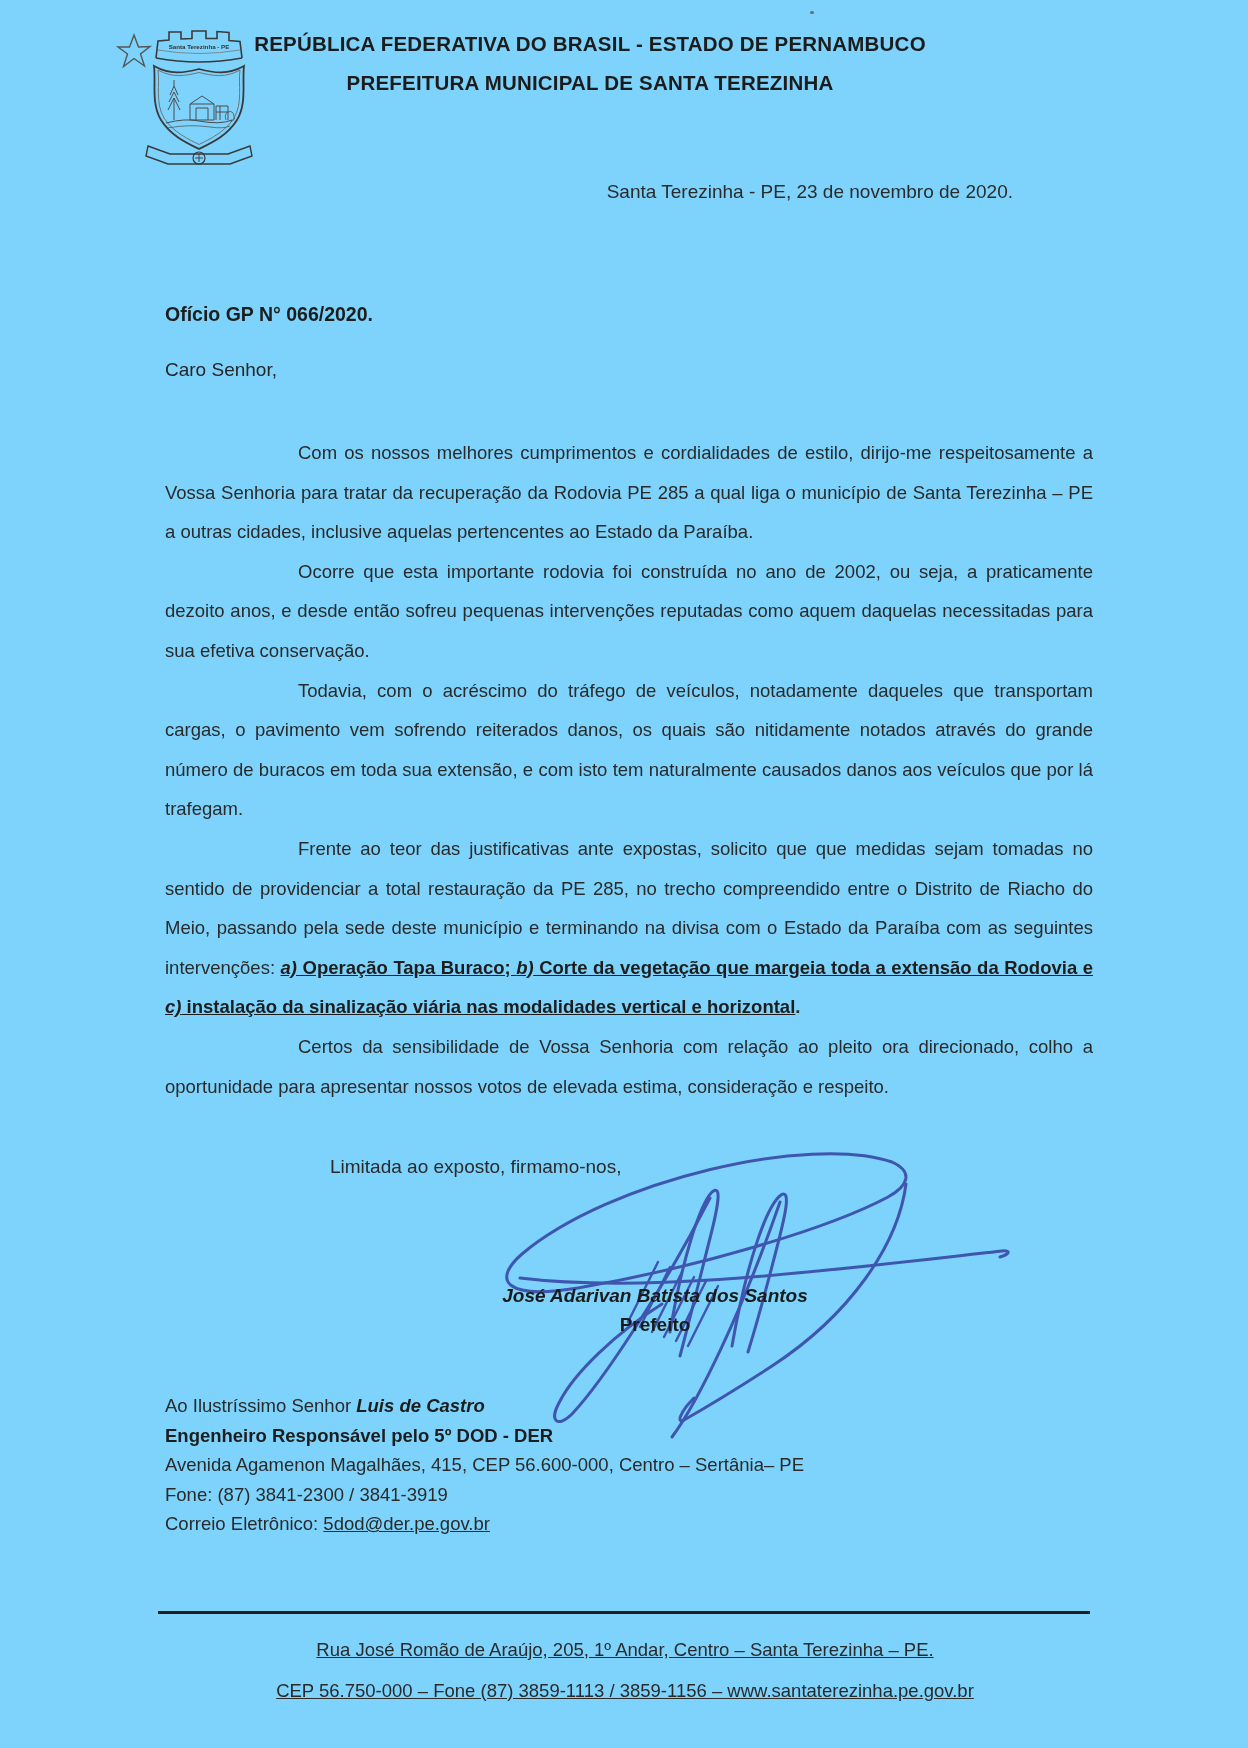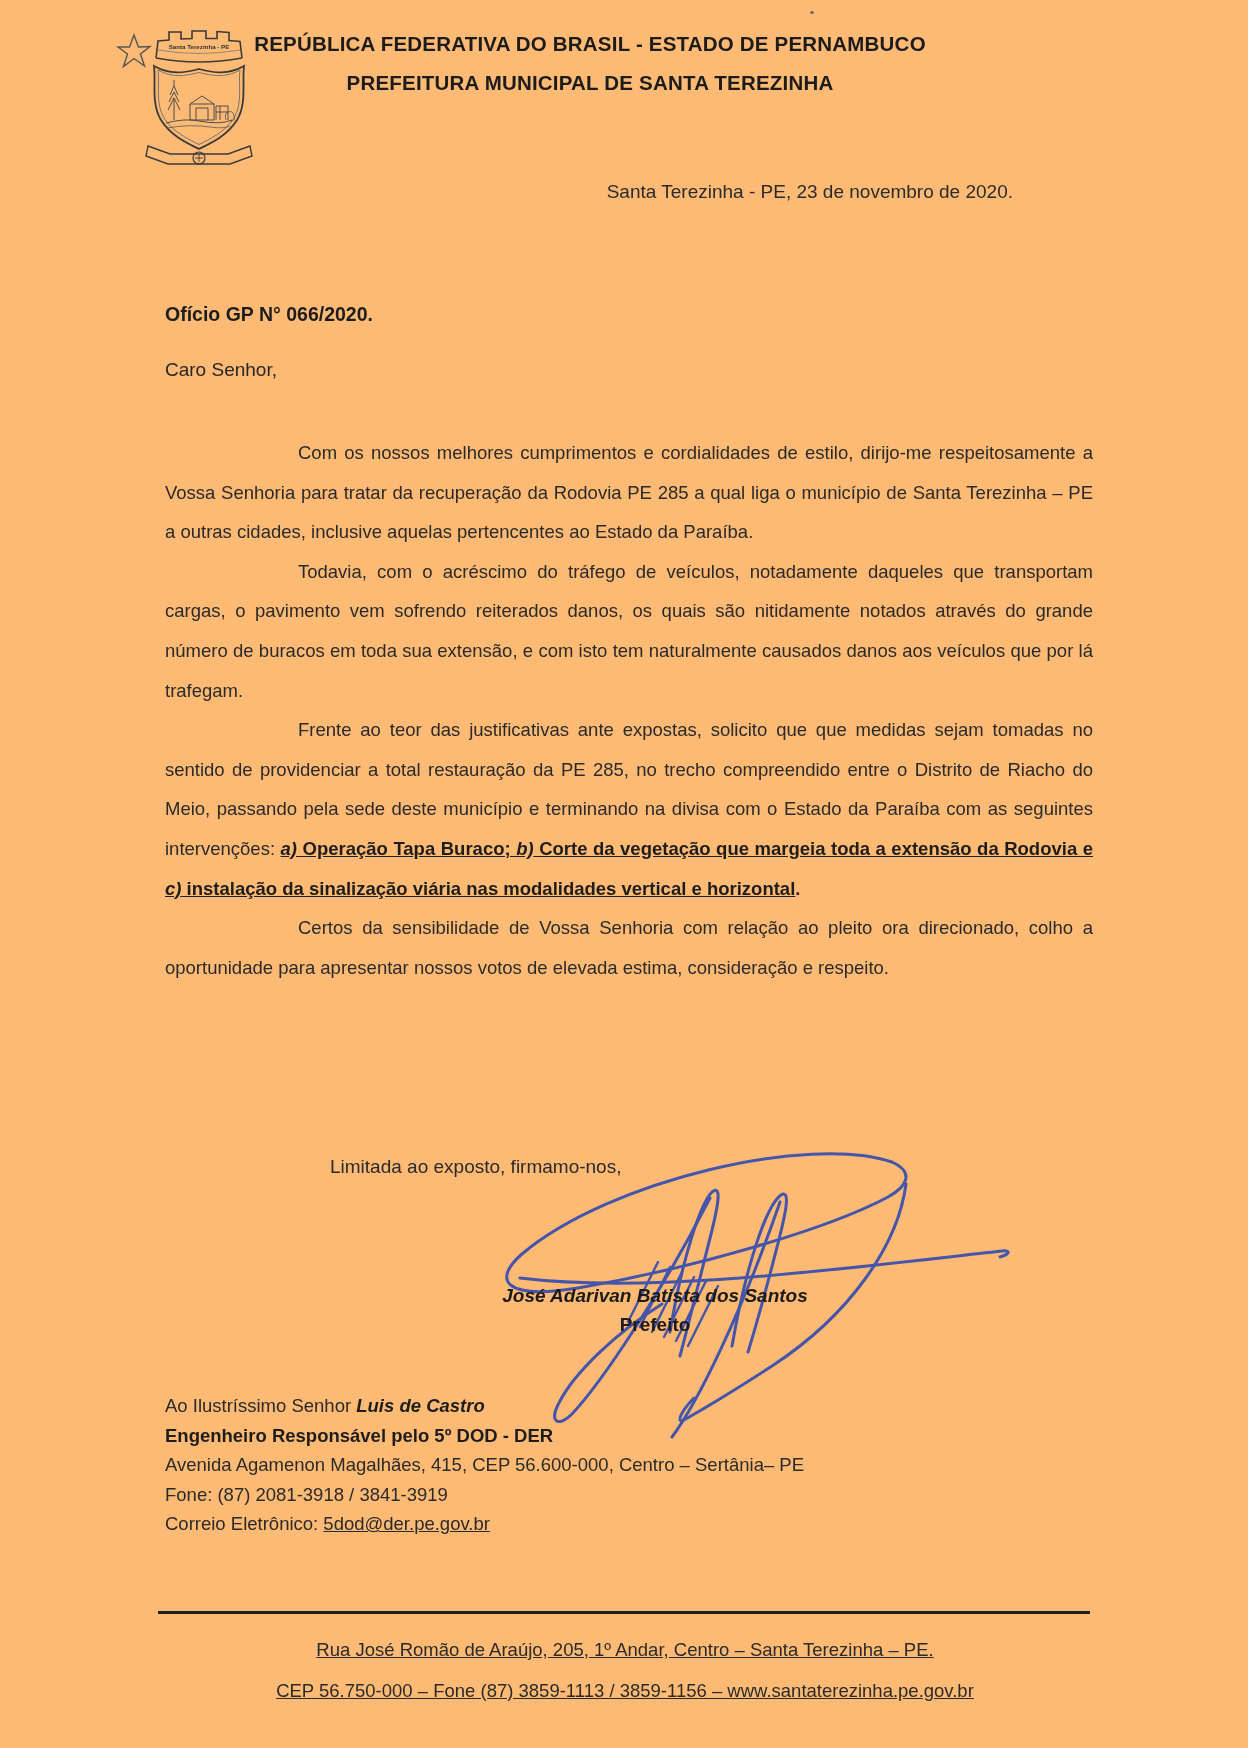--- a/index.html
+++ b/index.html
@@ -1,20 +1,20 @@
 <!DOCTYPE html>
 <html><head>
 <meta charset="utf-8">
 <style>
   html,body{margin:0;padding:0;background:#ffffff;}
   .page{
     position:relative;
     width:1248px;
     height:1748px;
-    background:#fdba74;
+    background:#7dd3fc;
     font-family:"Liberation Sans", sans-serif;
     color:#262626;
     overflow:hidden;
   }
   .speck{position:absolute;top:11px;left:810px;width:4px;height:3px;background:#6a6a6a;border-radius:50%;}
   
   .crest{position:absolute;left:110px;top:28px;width:162px;height:138px;}
   .titles{
     position:absolute;left:120px;top:24px;width:940px;
     text-align:center;font-weight:bold;color:#1c1c1c;
@@ -121,20 +121,21 @@
   </div>
 
   <div class="date-line">Santa Terezinha - PE, 23 de novembro de 2020.</div>
 
   <div class="reference">Ofício GP N° 066/2020.</div>
 
   <div class="salutation">Caro Senhor,</div>
 
   <div class="letter-body">
     <p>Com os nossos melhores cumprimentos e cordialidades de estilo, dirijo-me respeitosamente a Vossa Senhoria para tratar da recuperação da Rodovia PE 285 a qual liga o município de Santa Terezinha – PE a outras cidades, inclusive aquelas pertencentes ao Estado da Paraíba.</p>
+    <p>Ocorre que esta importante rodovia foi construída no ano de 2002, ou seja, a praticamente dezoito anos, e desde então sofreu pequenas intervenções reputadas como aquem daquelas necessitadas para sua efetiva conservação.</p>
     <p>Todavia, com o acréscimo do tráfego de veículos, notadamente daqueles que transportam cargas, o pavimento vem sofrendo reiterados danos, os quais são nitidamente notados através do grande número de buracos em toda sua extensão, e com isto tem naturalmente causados danos aos veículos que por lá trafegam.</p>
     <p><span>Frente ao teor das justificativas ante expostas, solicito que que medidas sejam tomadas no sentido de providenciar a total restauração da PE 285, no trecho compreendido entre o Distrito de Riacho do Meio, passando pela sede deste município e terminando na divisa com o Estado da Paraíba com as seguintes intervenções: </span><span class="bu"><i>a)</i><span> Operação Tapa Buraco; </span><i>b)</i><span> Corte da vegetação que margeia toda a extensão da Rodovia e </span><i>c)</i><span> instalação da sinalização viária nas modalidades vertical e horizontal</span></span><span class="p4-period">.</span></p>
     <p>Certos da sensibilidade de Vossa Senhoria com relação ao pleito ora direcionado, colho a oportunidade para apresentar nossos votos de elevada estima, consideração e respeito.</p>
   </div>
 
   <div class="closing">Limitada ao exposto, firmamo-nos,</div>
 
   <svg class="signature-ink" viewBox="0 0 660 290">
     <g fill="none" stroke="#3c50ac" stroke-width="3" stroke-linecap="round" opacity="0.95">
 
@@ -157,21 +158,21 @@
 
   <div class="sig-block">
     <div class="sig-name">José Adarivan Batista dos Santos</div>
     <div class="sig-title">Prefeito</div>
   </div>
 
   <div class="addressee">
     <div><span>Ao Ilustríssimo Senhor </span><span class="addr-name">Luis de Castro</span></div>
     <div class="addr-role">Engenheiro Responsável pelo 5º DOD - DER</div>
     <div>Avenida Agamenon Magalhães, 415, CEP 56.600-000, Centro – Sertânia– PE</div>
-    <div>Fone: (87) 2081-3918 / 3841-3919</div>
+    <div>Fone: (87) 3841-2300 / 3841-3919</div>
     <div><span>Correio Eletrônico: </span><span class="addr-email">5dod@der.pe.gov.br</span></div>
   </div>
 
   <div class="footer-rule"></div>
   <div class="footer-text">
     <div>Rua José Romão de Araújo, 205, 1º Andar, Centro – Santa Terezinha – PE.</div>
     <div>CEP 56.750-000 – Fone (87) 3859-1113 / 3859-1156 – www.santaterezinha.pe.gov.br</div>
   </div>
 
 </div>

